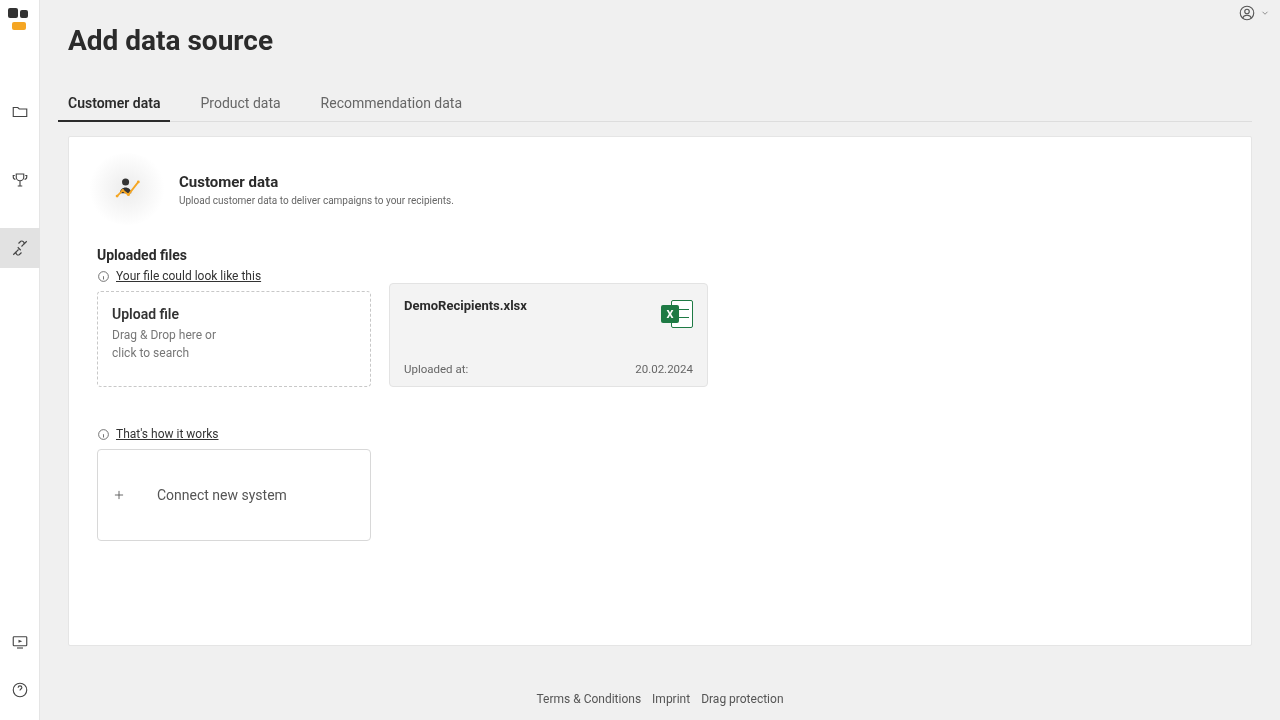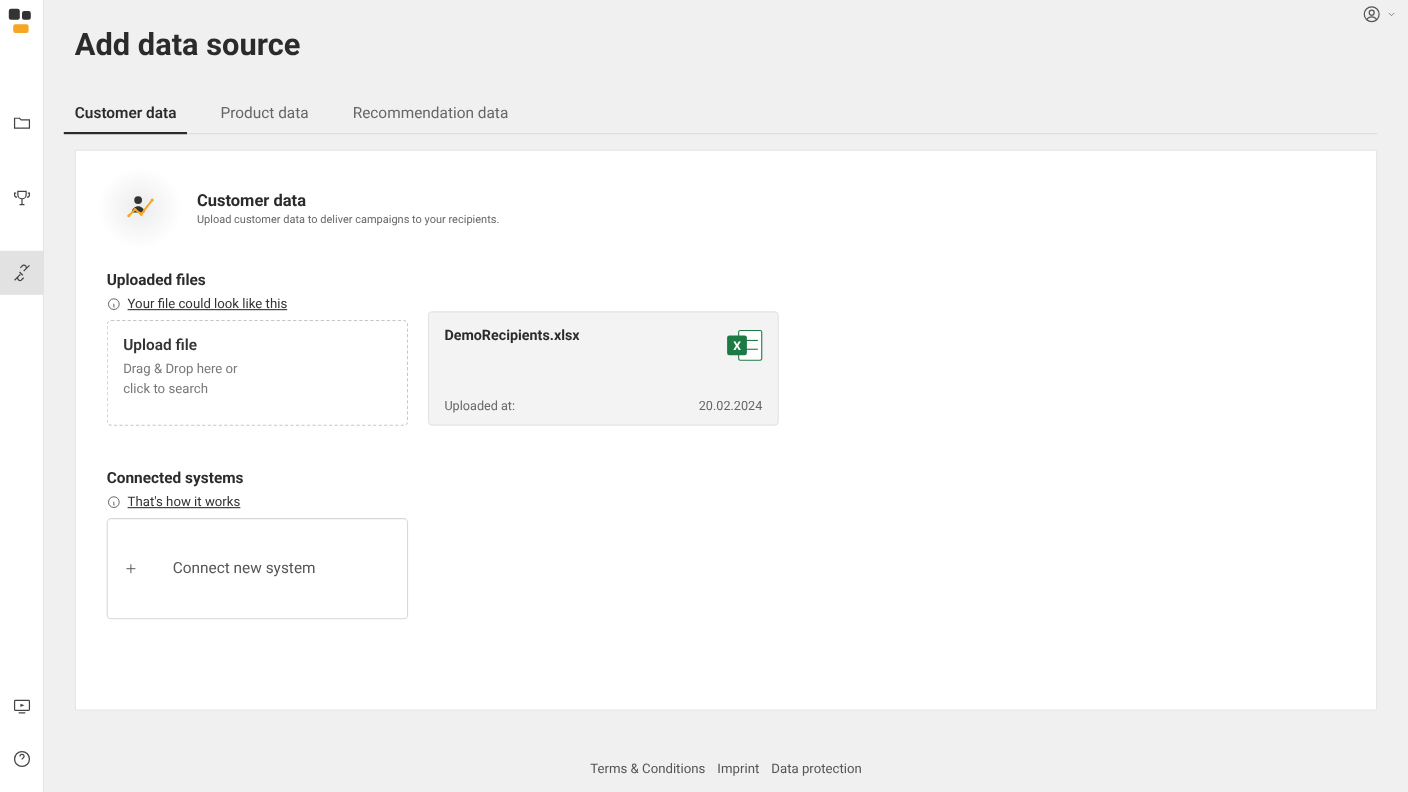--- a/index.html
+++ b/index.html
@@ -317,21 +317,20 @@
             <div class="badge">X</div>
           </div>
         </div>
         <div class="file-bottom">
           <span>Uploaded at:</span>
           <span>20.02.2024</span>
         </div>
       </div>
     </div>
 
-    <div class="section-heading">Connected systems</div>
     <div class="hint-row">
       <svg viewBox="0 0 24 24">
           <circle cx="12" cy="12" r="9"></circle>
           <path d="M12 8h.01M11 12h1v5h1"></path>
         </svg>
       <a>That's how it works</a>
     </div>
 
     <div class="connect-card">
       <svg viewBox="0 0 24 24">
@@ -339,14 +338,14 @@
         </svg>
       <span>Connect new system</span>
     </div>
 
   </div>
 </div>
 
 <div class="footer">
   <a>Terms &amp; Conditions</a>
   <a>Imprint</a>
-  <a>Data protection</a>
+  <a>Drag protection</a>
 </div>
 
 </body></html>

